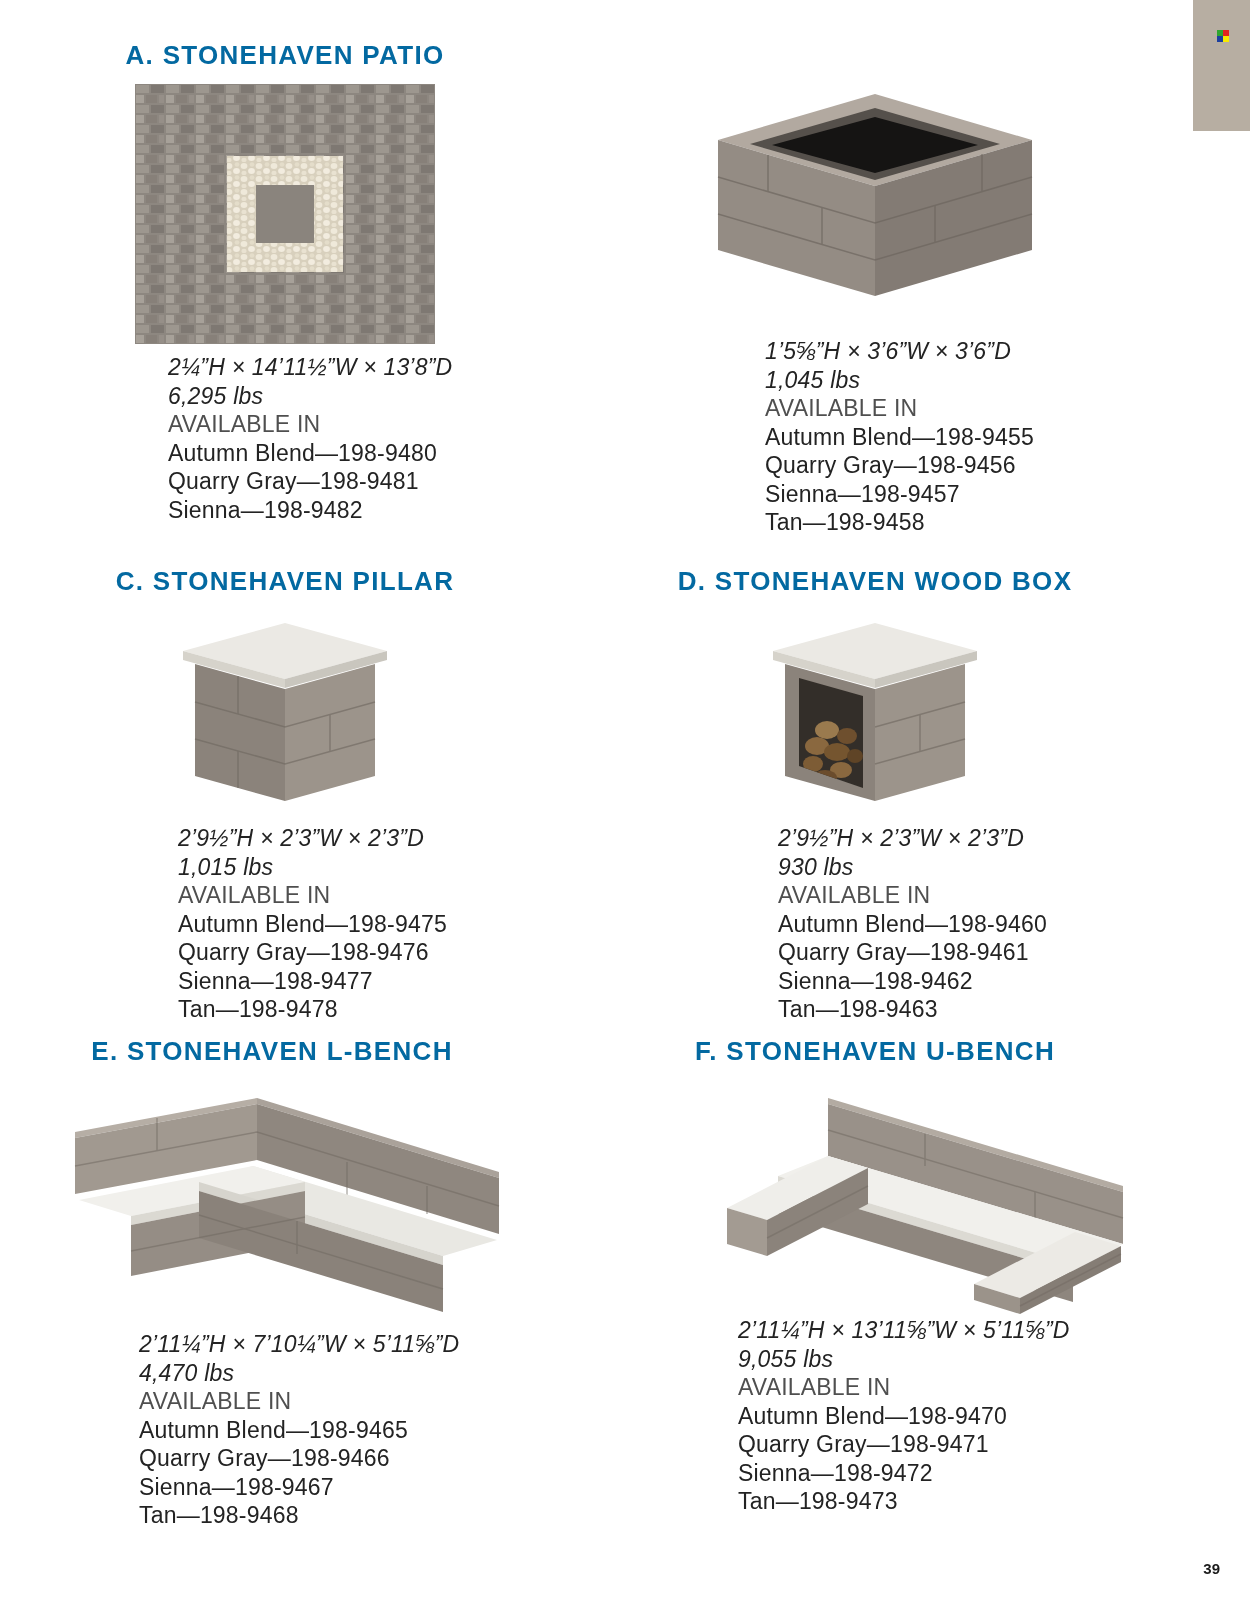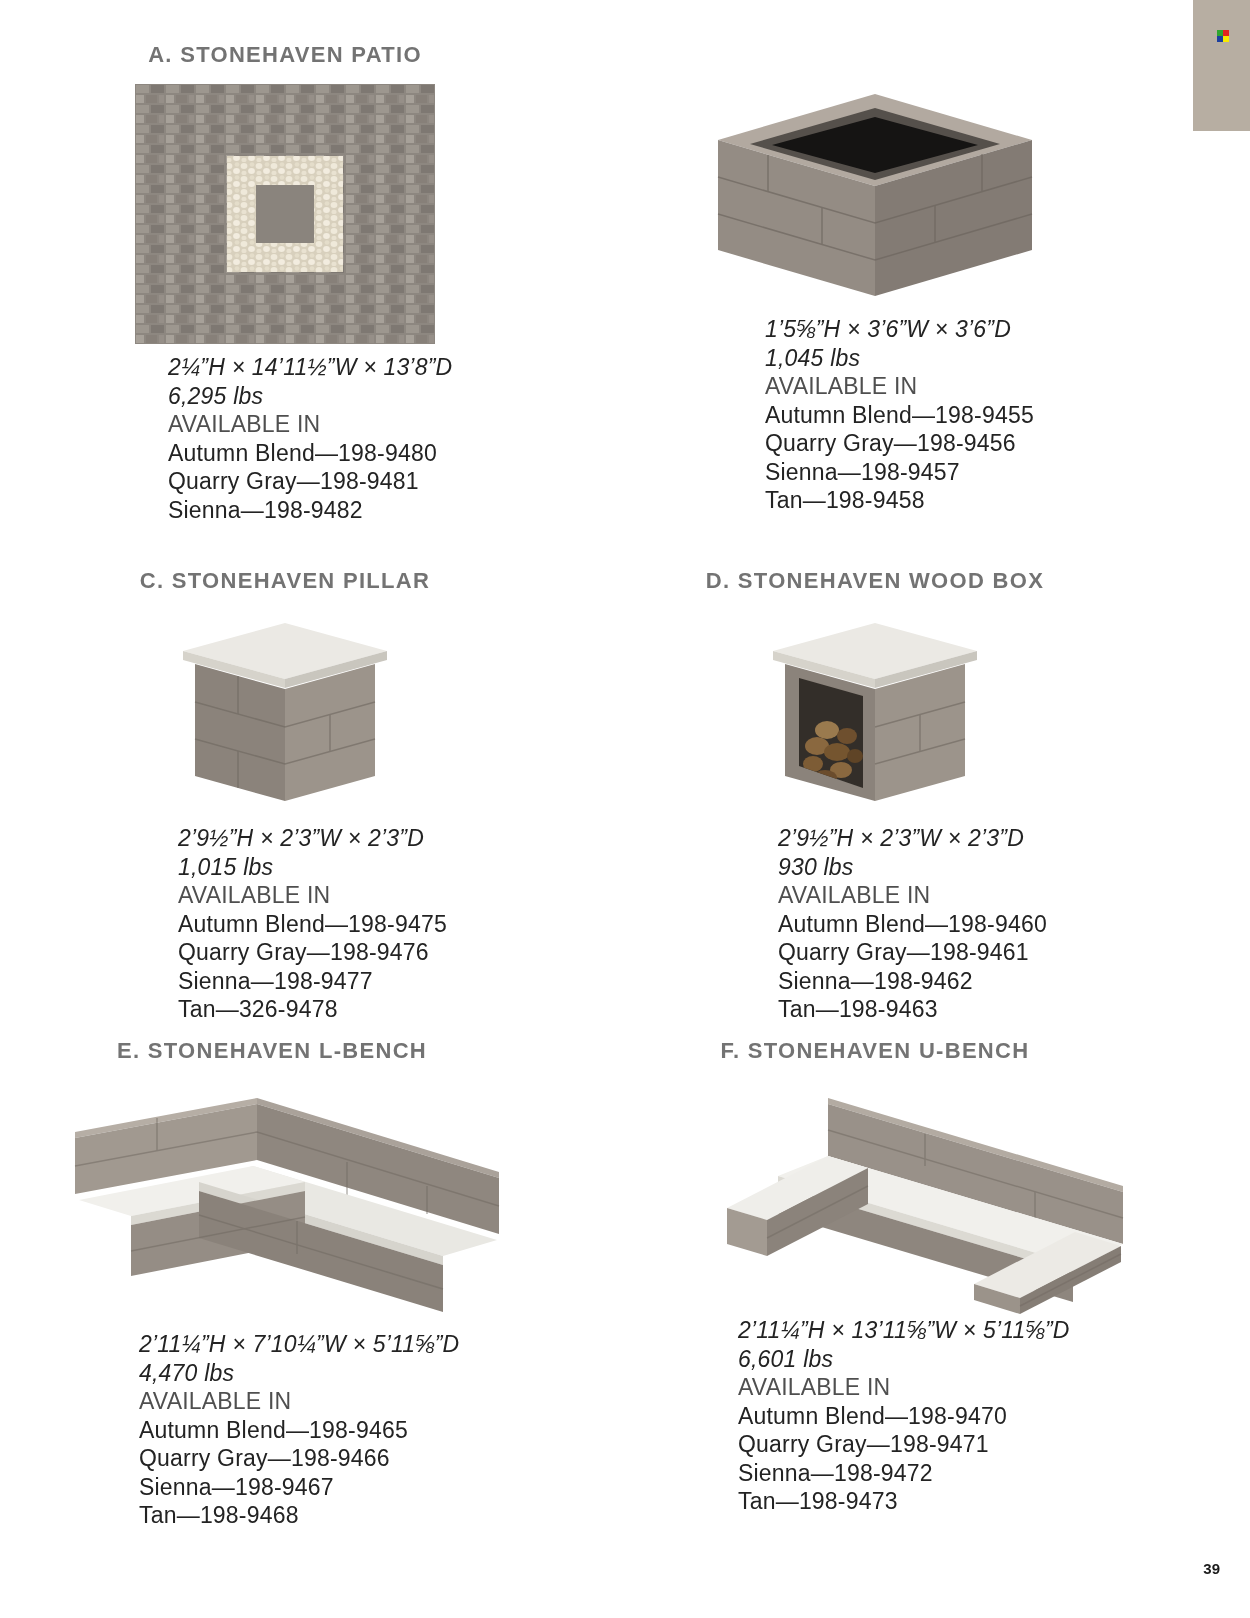--- a/index.html
+++ b/index.html
@@ -16,33 +16,33 @@
   
   .cell { position:absolute; width:500px; }
   .cell-a { left:35px;  top:40px; }
   .cell-b { left:625px; top:40px; }
   .cell-c { left:35px;  top:566px; }
   .cell-d { left:625px; top:566px; }
   .cell-e { left:22px;  top:1036px; }
   .cell-f { left:625px; top:1036px; }
 
   .title {
-    margin:0; text-align:center; font-size:22px; font-weight:700;
-    letter-spacing:1.3px; color:#737373; line-height:30px; white-space:nowrap;
+    margin:0; text-align:center; font-size:26px; font-weight:700;
+    letter-spacing:1.3px; color:#0369a1; line-height:30px; white-space:nowrap;
   }
   .ph { display:block; }
   .ph-a { margin:14px auto 0; }
   .ph-b { margin:44px auto 0; }
   .ph-c, .ph-d { margin:22px auto 0; }
   .ph-e { margin:8px 0 0 25px; }
   .ph-f { margin:8px 0 0 70px; }
 
   .specs { font-size:23px; line-height:28.5px; color:#232323; letter-spacing:0.2px; }
   .sp-a { margin-top:9px;  padding-left:133px; }
-  .sp-b { margin-top:16px; padding-left:140px; }
+  .sp-b { margin-top:38px; padding-left:140px; }
   .sp-c { margin-top:16px; padding-left:143px; }
   .sp-d { margin-top:16px; padding-left:153px; }
   .sp-e { margin-top:16px;  padding-left:117px; }
   .sp-f { margin-top:2px;  padding-left:113px; }
   .dim, .weight { font-style:italic; }
   .avail { color:#4f4f4f; }
 
   .page-number { position:absolute; top:1560px; right:30px; font-size:15px; font-weight:700; color:#1a1a1a; }
 </style>
 </head>
@@ -136,21 +136,21 @@
         <line x1="155" y1="97" x2="155" y2="134"></line>
       </g>
     </svg>
     <div class="specs sp-c">
       <div class="dim">2’9½”H × 2’3”W × 2’3”D</div>
       <div class="weight">1,015 lbs</div>
       <div class="avail">AVAILABLE IN</div>
       <div>Autumn Blend—198-9475</div>
       <div>Quarry Gray—198-9476</div>
       <div>Sienna—198-9477</div>
-      <div>Tan—326-9478</div>
+      <div>Tan—198-9478</div>
     </div>
   </section>
 
   <section class="cell cell-d">
     <h2 class="title">D. STONEHAVEN WOOD BOX</h2>
     <svg class="ph ph-d" width="220" height="190" viewBox="0 0 220 190">
       <defs>
         <clipPath id="openingClip">
             <polygon points="34,60 98,78 98,170 34,148"></polygon>
           </clipPath>
@@ -245,21 +245,21 @@
       <polygon points="133,82 173,94 72,146 32,134" fill="#efeeea"></polygon>
       <polygon points="173,94 173,130 72,182 72,146" fill="#8b837b"></polygon>
       <polygon points="32,134 72,146 72,182 32,170" fill="#a39b92"></polygon>
       <g stroke="#6e675f" stroke-width="1.5" opacity="0.45" fill="none">
         <polyline points="173,112 72,164"></polyline>
         <polyline points="426,180 325,232"></polyline>
       </g>
     </svg>
     <div class="specs sp-f">
       <div class="dim">2’11¼”H × 13’11⅝”W × 5’11⅝”D</div>
-      <div class="weight">6,601 lbs</div>
+      <div class="weight">9,055 lbs</div>
       <div class="avail">AVAILABLE IN</div>
       <div>Autumn Blend—198-9470</div>
       <div>Quarry Gray—198-9471</div>
       <div>Sienna—198-9472</div>
       <div>Tan—198-9473</div>
     </div>
   </section>
 
   <div class="page-number">39</div>
 

